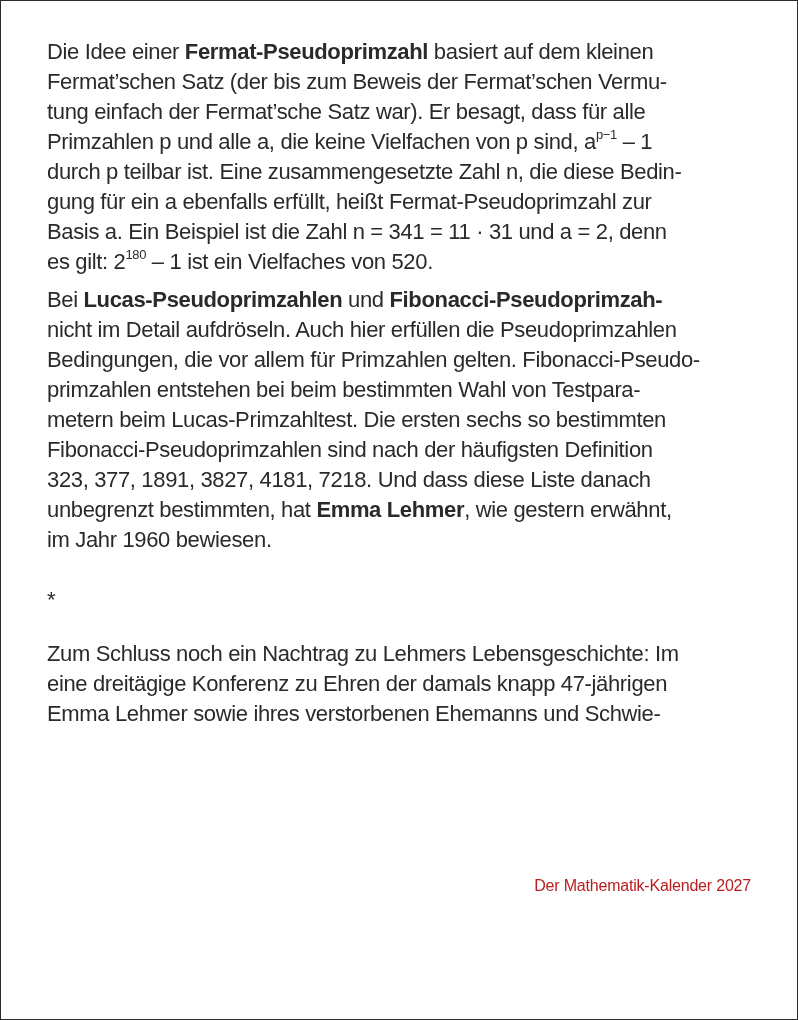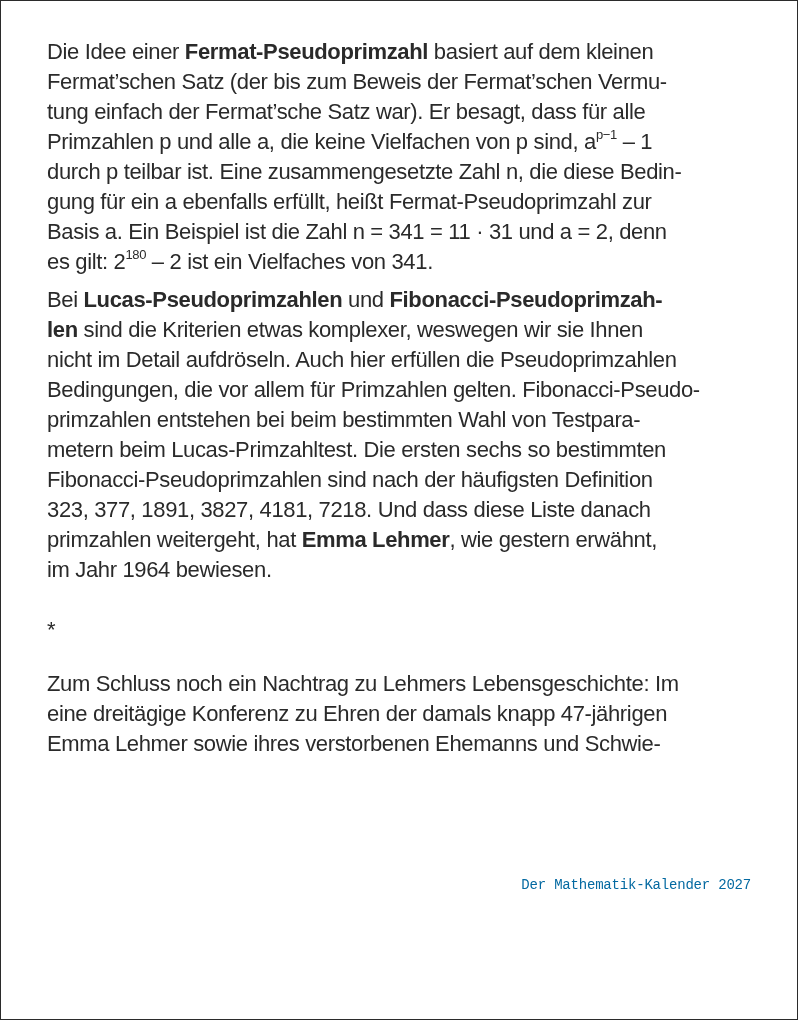--- a/index.html
+++ b/index.html
@@ -59,54 +59,53 @@
     }
     .asterisk {
       margin-top: 30px;
       margin-bottom: 24px;
       display: block;
     }
     .footer {
       position: absolute;
       right: 46px;
       top: 876px;
-      font-family: Liberation Mono, monospace;
-      font-size: 14px;
-      color: #0369a1;
+      font-family: Liberation Sans, sans-serif;
+      font-size: 16px;
+      color: #b91c1c;
       letter-spacing: -0.2px;
     }
   </style>
 </head>
 <body>
 
 <div class="page">
   <div class="content">
 
     <p class="para">
       <span class="line"><span>Die Idee einer </span><span class="b">Fermat-Pseudoprimzahl</span><span> basiert auf dem kleinen</span></span>
       <span class="line"><span>Fermat’schen Satz (der bis zum Beweis </span><span class="i">der</span><span> Fermat’schen Vermu-</span></span>
       <span class="line"><span>tung einfach </span><span class="i">der</span><span> Fermat’sche Satz war). Er besagt, dass für alle</span></span>
       <span class="line"><span>Primzahlen p und alle a, die keine Vielfachen von p sind, a</span><sup>p−1</sup><span> – 1</span></span>
       <span class="line">durch p teilbar ist. Eine zusammengesetzte Zahl n, die diese Bedin-</span>
       <span class="line">gung für ein a ebenfalls erfüllt, heißt Fermat-Pseudoprimzahl zur</span>
       <span class="line">Basis a. Ein Beispiel ist die Zahl n = 341 = 11 · 31 und a = 2, denn</span>
-      <span class="line"><span>es gilt: 2</span><sup>180</sup><span> – 2 ist ein Vielfaches von 341.</span></span>
+      <span class="line"><span>es gilt: 2</span><sup>180</sup><span> – 1 ist ein Vielfaches von 520.</span></span>
     </p>
 
     <p class="para">
       <span class="line"><span>Bei </span><span class="b">Lucas-Pseudoprimzahlen</span><span> und </span><span class="b">Fibonacci-Pseudoprimzah-</span></span>
-      <span class="line"><span class="b">len</span><span> sind die Kriterien etwas komplexer, weswegen wir sie Ihnen</span></span>
       <span class="line">nicht im Detail aufdröseln. Auch hier erfüllen die Pseudoprimzahlen</span>
       <span class="line">Bedingungen, die vor allem für Primzahlen gelten. Fibonacci-Pseudo-</span>
       <span class="line">primzahlen entstehen bei beim bestimmten Wahl von Testpara-</span>
       <span class="line">metern beim Lucas-Primzahltest. Die ersten sechs so bestimmten</span>
       <span class="line">Fibonacci-Pseudoprimzahlen sind nach der häufigsten Definition</span>
       <span class="line">323, 377, 1891, 3827, 4181, 7218. Und dass diese Liste danach</span>
-      <span class="line"><span>primzahlen weitergeht, hat </span><span class="b">Emma Lehmer</span><span>, wie gestern erwähnt,</span></span>
-      <span class="line">im Jahr 1964 bewiesen.</span>
+      <span class="line"><span>unbegrenzt bestimmten, hat </span><span class="b">Emma Lehmer</span><span>, wie gestern erwähnt,</span></span>
+      <span class="line">im Jahr 1960 bewiesen.</span>
     </p>
 
     <span class="asterisk">*</span>
 
     <p class="para">
       <span class="line">Zum Schluss noch ein Nachtrag zu Lehmers Lebensgeschichte: Im</span>
       <span class="line">eine dreitägige Konferenz zu Ehren der damals knapp 47-jährigen</span>
       <span class="line">Emma Lehmer sowie ihres verstorbenen Ehemanns und Schwie-</span>
     </p>
   </div>

